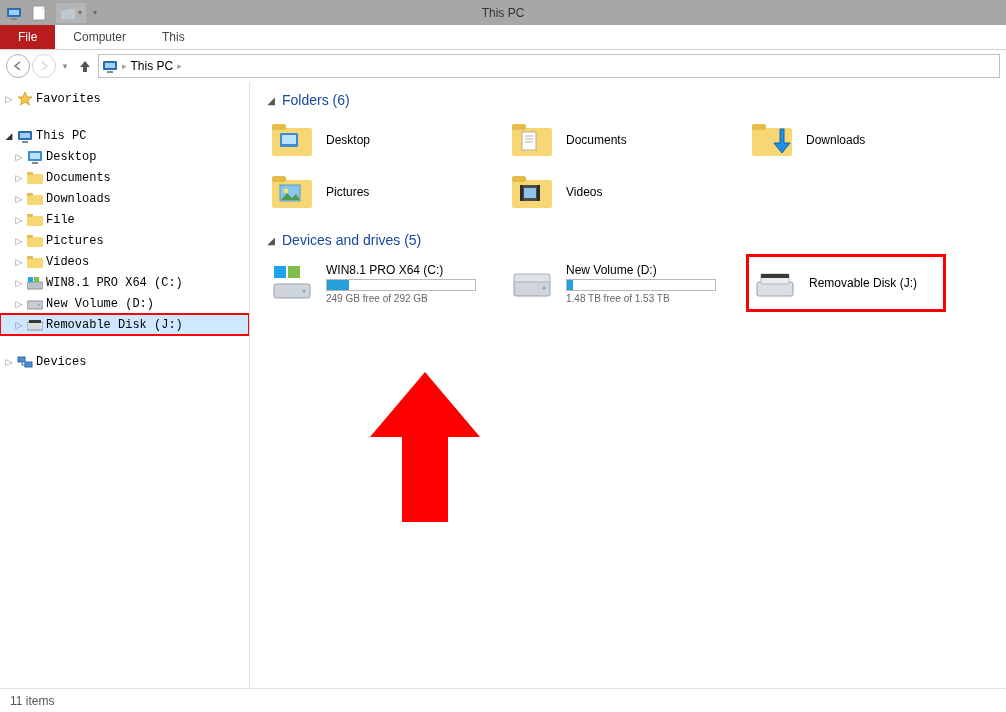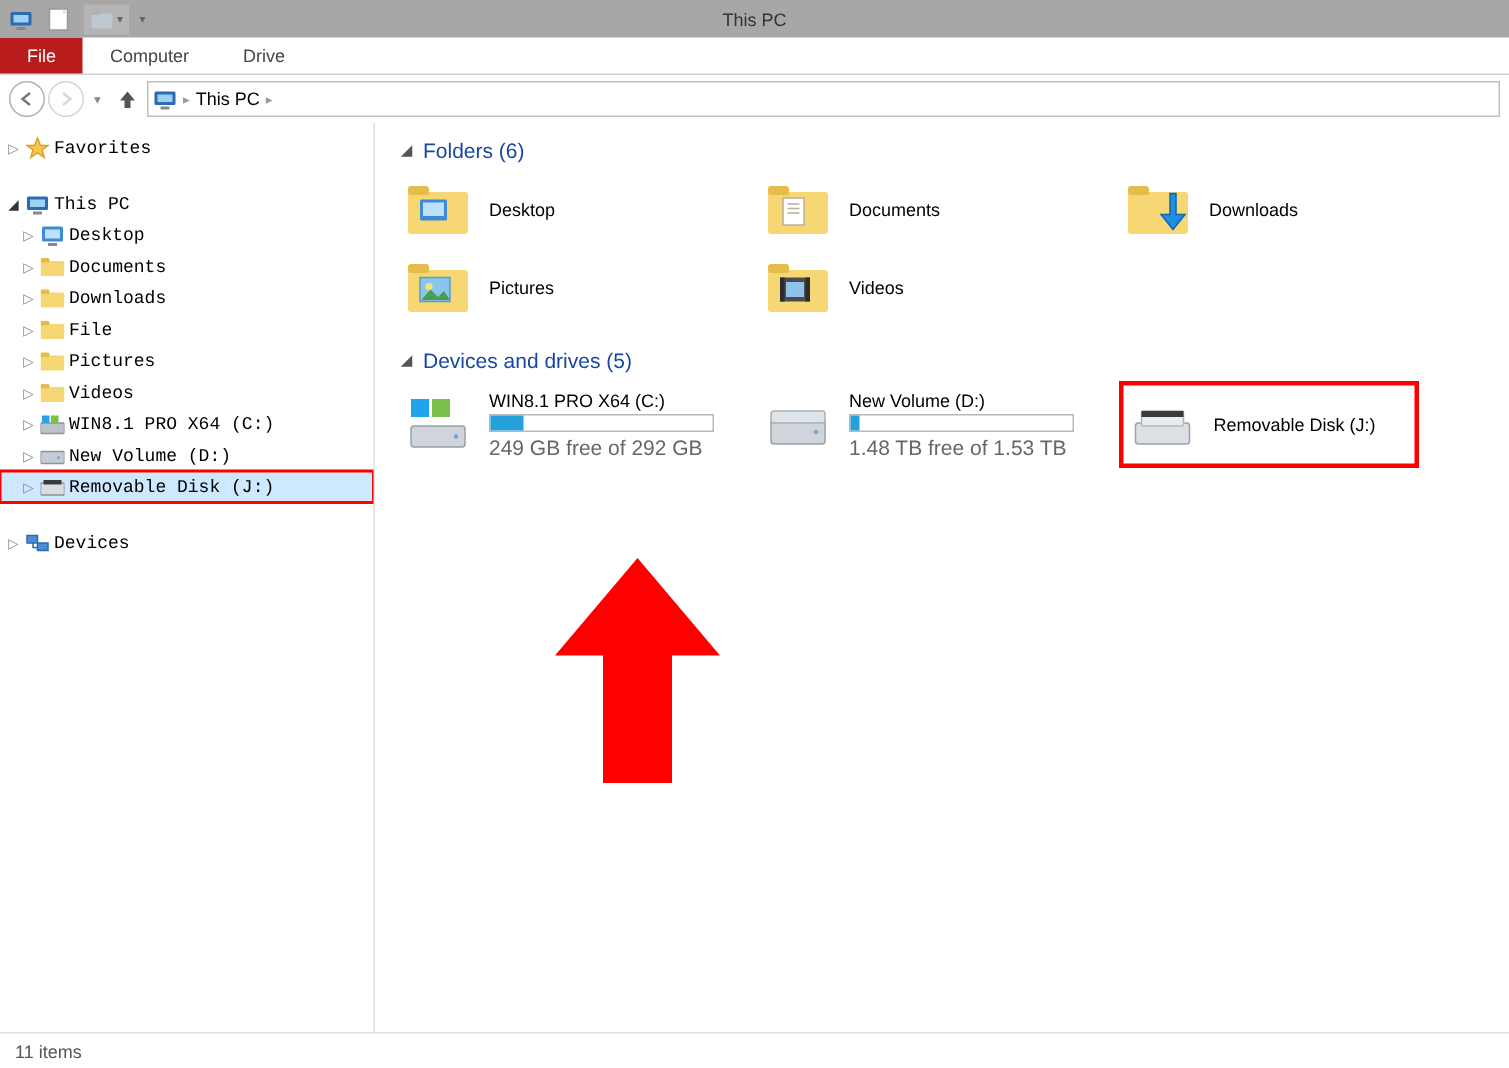--- a/index.html
+++ b/index.html
@@ -167,21 +167,21 @@
   }
   .item.highlight-red {
     border: 3px solid #ff0000;
   }
   .item-icon {
     width: 44px; height: 40px;
     display: flex; align-items: center; justify-content: center;
   }
   .item-body { flex: 1; display: flex; flex-direction: column; gap: 2px; }
   .item-name { font-size: 12px; }
-  .item-sub { font-size: 14px; color: #666; }
+  .item-sub { font-size: 10px; color: #666; }
 
   .usage-bar {
     width: 150px; height: 12px;
     border: 1px solid #b8b8b8;
     background: #fff;
     position: relative;
   }
   .usage-fill {
     position: absolute; left: 0; top: 0; bottom: 0;
     background: #26a0da;
@@ -239,21 +239,21 @@
     <div class="qat-btn" style="width:14px">
       <span style="font-size:8px;color:#666">▾</span>
     </div>
   </div>
   <div class="titletext">This PC</div>
 </div>
 
 <div class="ribbon">
   <div class="ribbon-file">File</div>
   <div class="ribbon-tab">Computer</div>
-  <div class="ribbon-tab">Drive</div>
+  <div class="ribbon-tab">This</div>
 </div>
 
 <div class="navbar">
   <div class="nav-circle">
     <svg width="12" height="12">
         <path d="M8 2 L3 6 L8 10" stroke="#777" stroke-width="1.6" fill="none"></path>
       </svg>
   </div>
   <div class="nav-circle" style="opacity:.55">
     <svg width="12" height="12">

